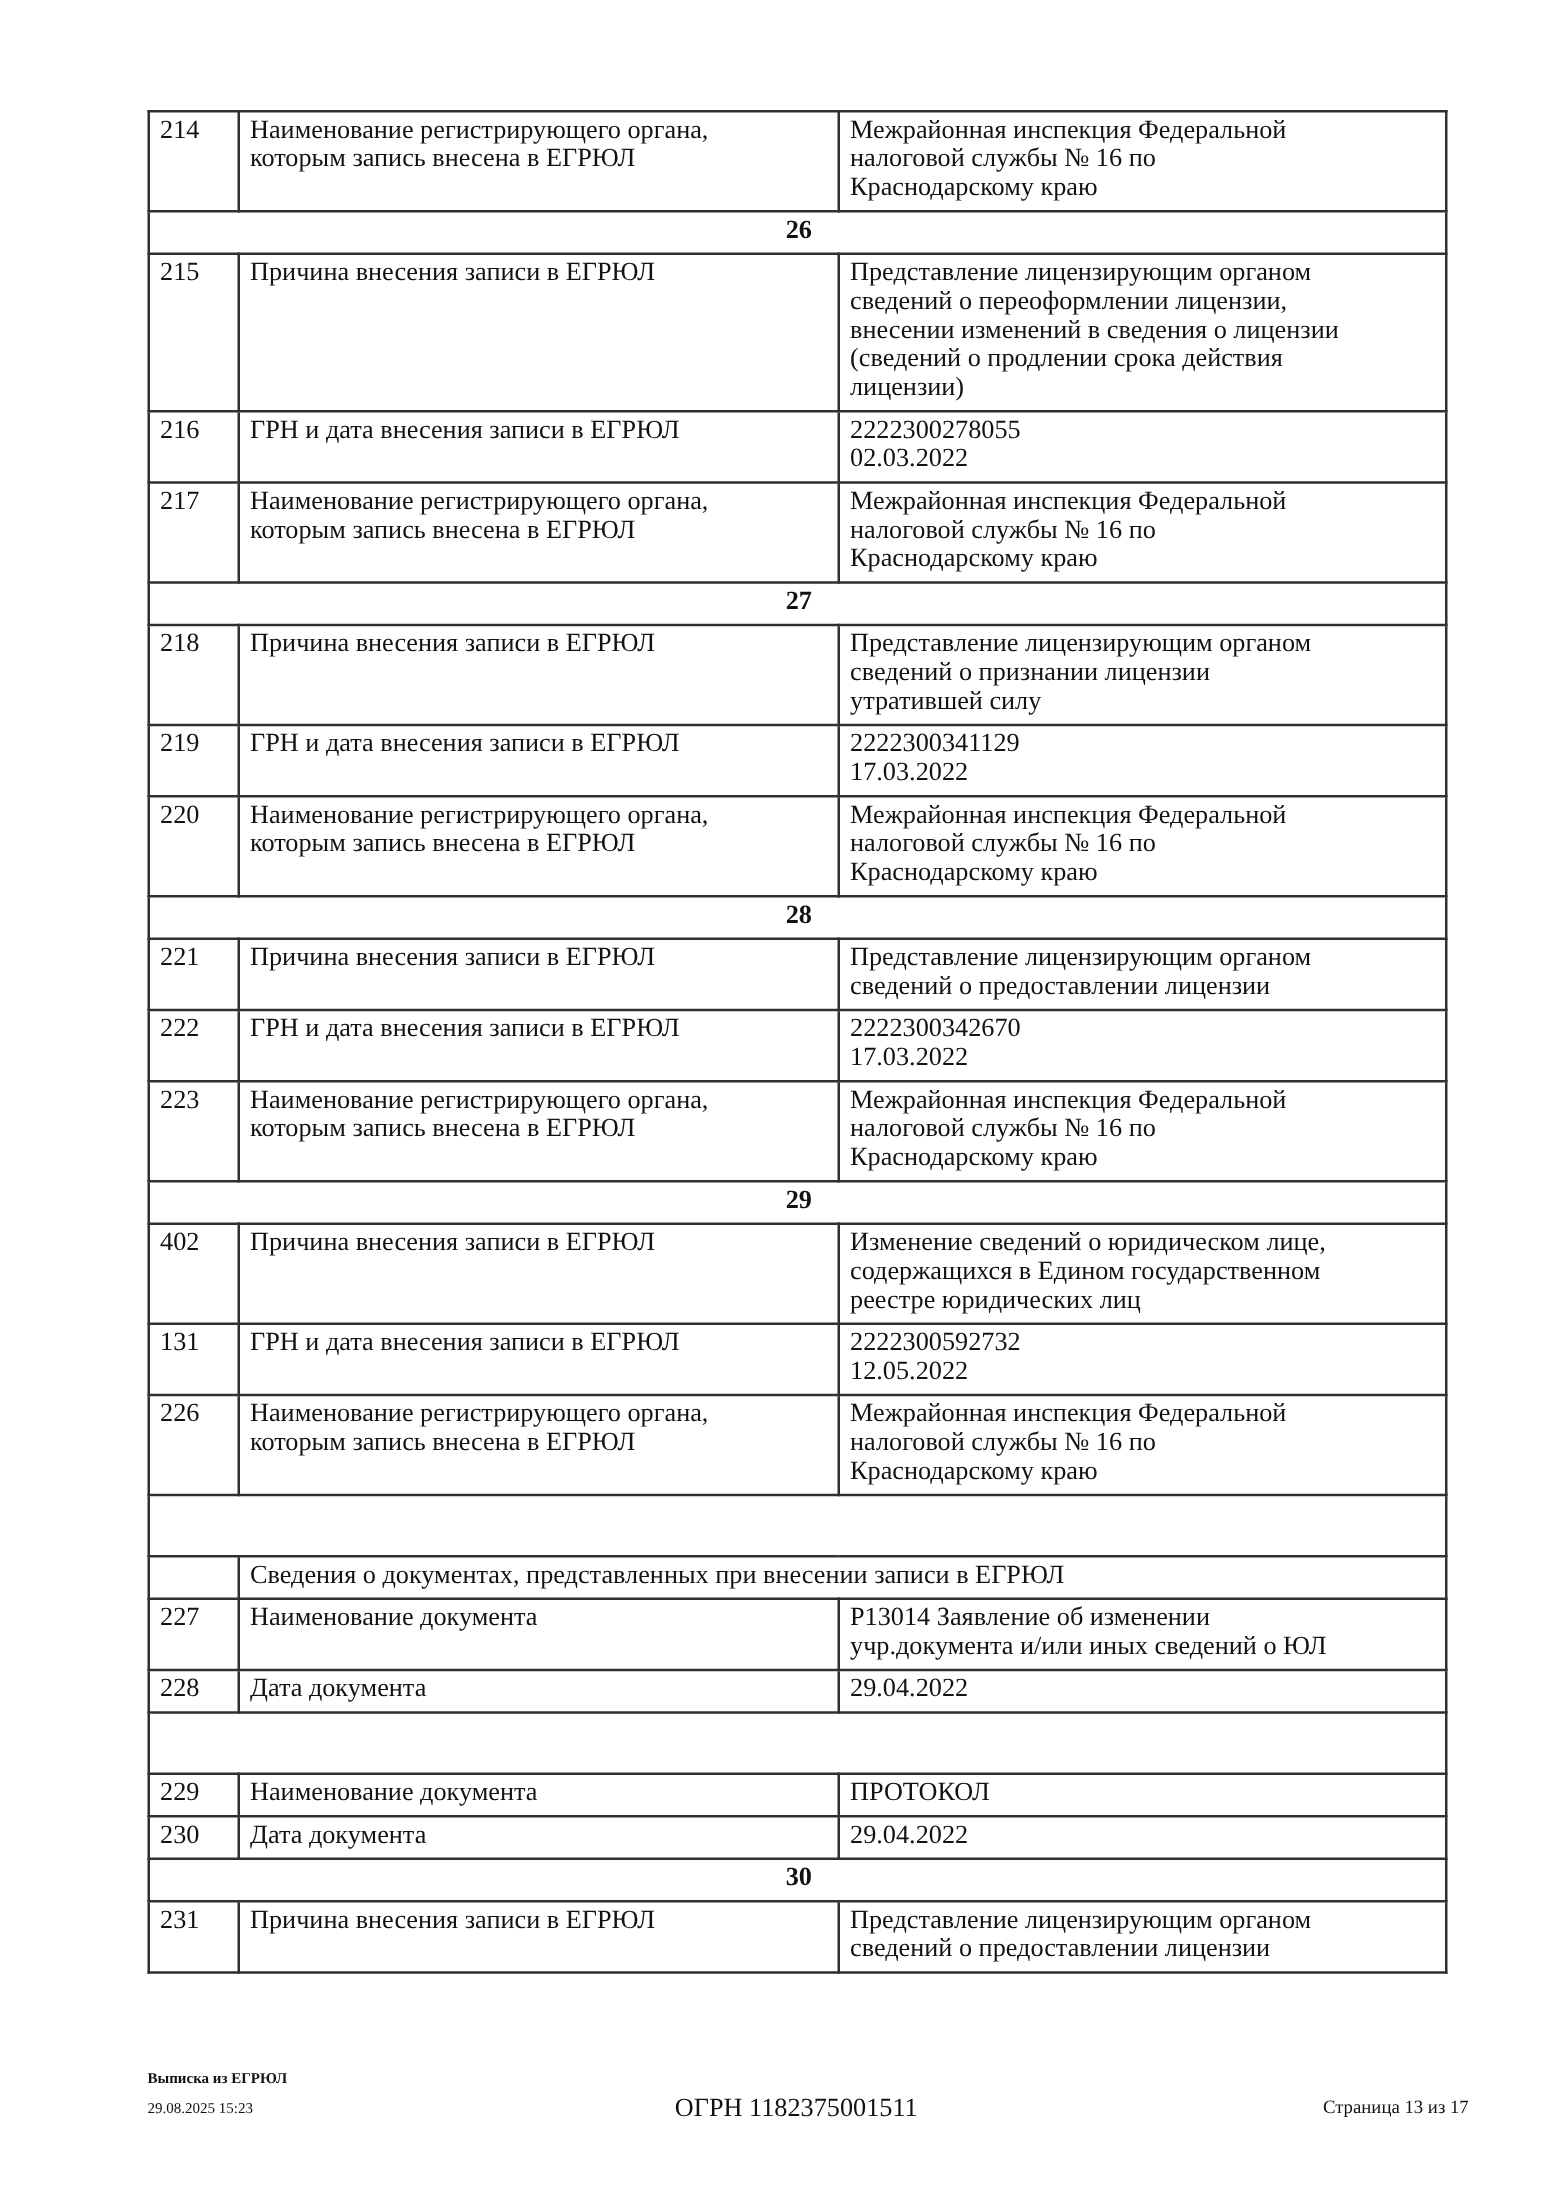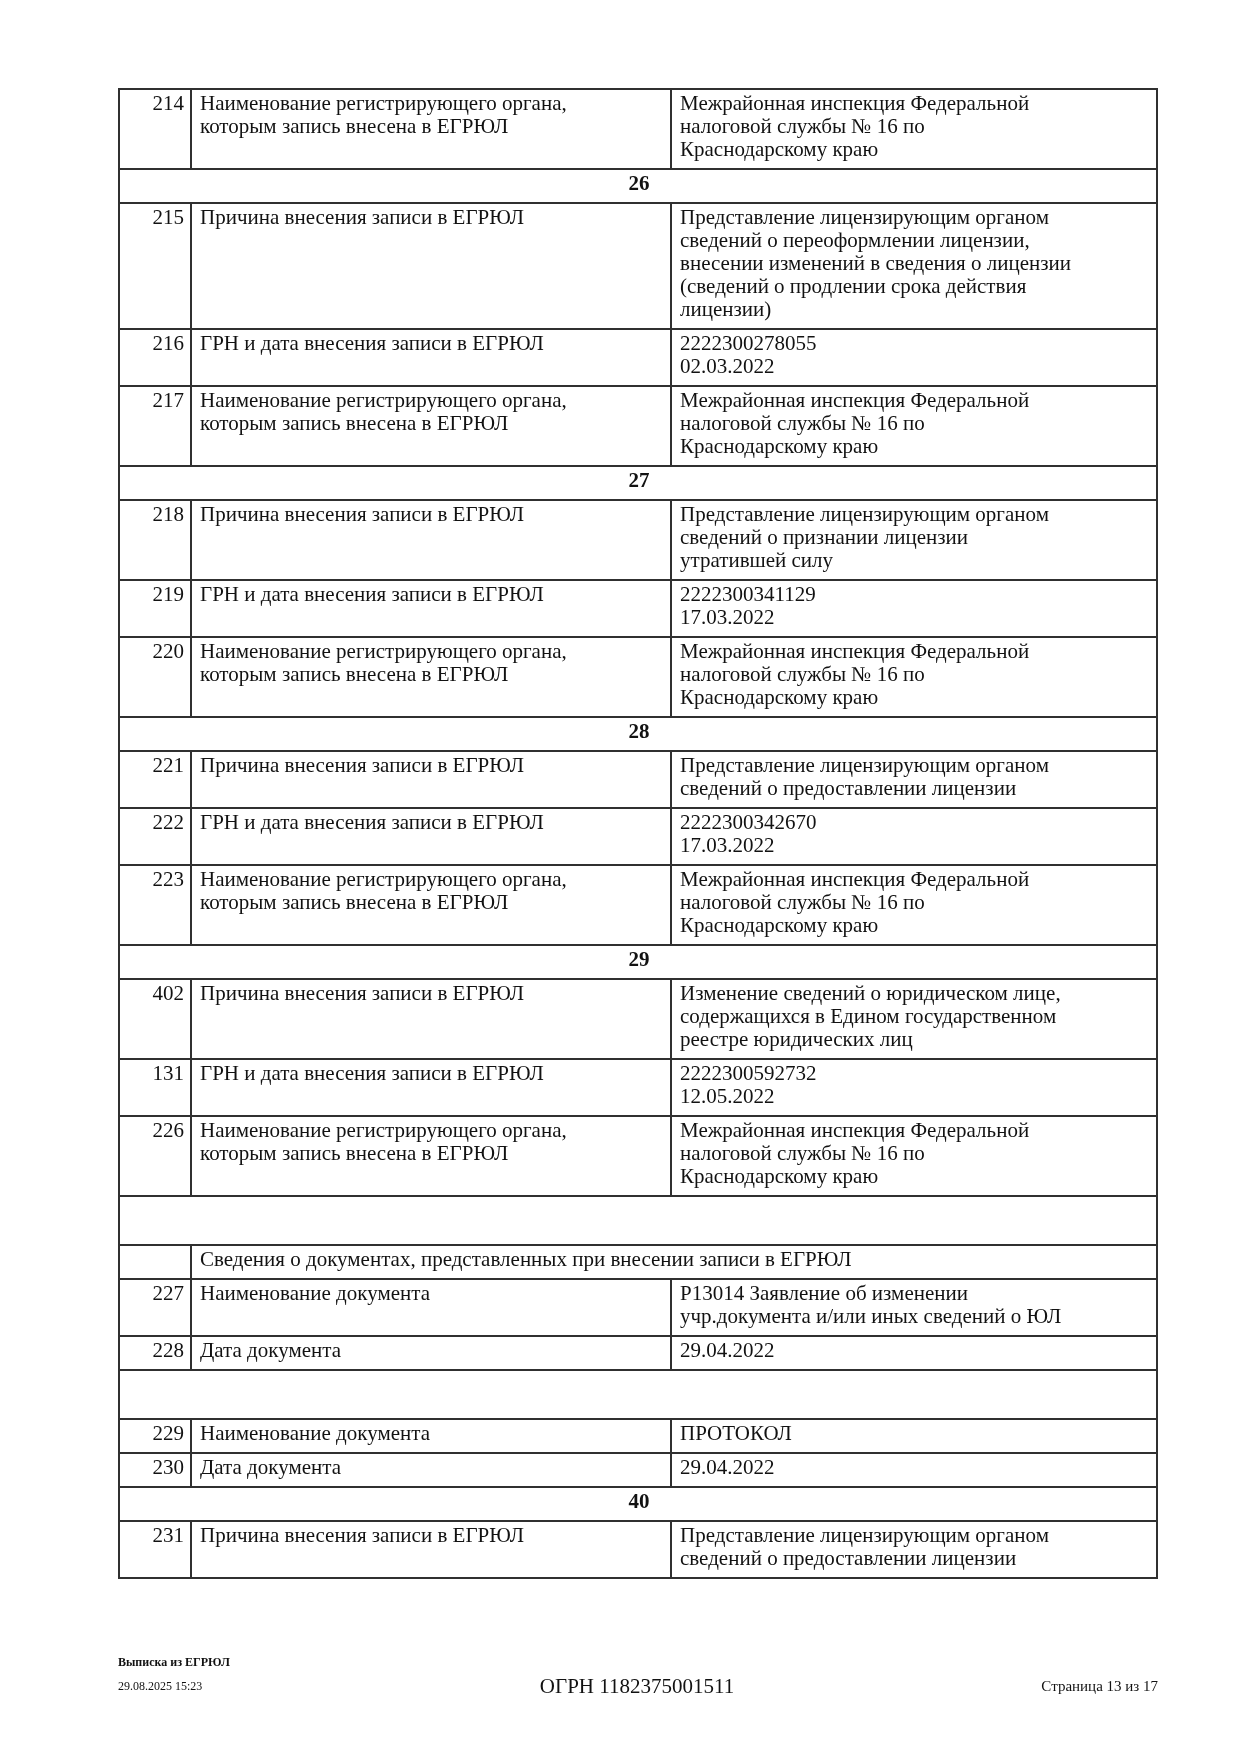--- a/index.html
+++ b/index.html
@@ -29,21 +29,21 @@
     vertical-align: top;
     font-family: "Liberation Serif", serif;
     font-size: 21px;
     line-height: 23px;
     color: #121212;
     padding: 2px 6px 7px 8px;
     white-space: pre-line;
     overflow: hidden;
   }
   td.c-num {
-    text-align: right;
+    text-align: left;
     padding-left: 2px;
     padding-right: 2px;
     white-space: normal;
     margin-left: 34px;
   }
   td.c-section {
     text-align: center;
     font-weight: bold;
     padding: 3px 0 5px 0;
     white-space: normal;
@@ -70,21 +70,21 @@
     position: absolute;
     left: 637px;
     top: 1674px;
     transform: translateX(-50%);
     font-size: 21px;
     line-height: 24px;
     white-space: nowrap;
   }
   .footer-right {
     position: absolute;
-    right: 82px;
+    right: 65px;
     top: 1674px;
     font-size: 15px;
     line-height: 24px;
     text-align: right;
     white-space: nowrap;
   }
 </style>
 </head>
 <body>
 
@@ -227,21 +227,21 @@
           <td class="c-num">229</td>
           <td>Наименование документа</td>
           <td>ПРОТОКОЛ</td>
         </tr>
         <tr>
           <td class="c-num">230</td>
           <td>Дата документа</td>
           <td>29.04.2022</td>
         </tr>
         <tr>
-          <td class="c-section" colspan="3">40</td>
+          <td class="c-section" colspan="3">30</td>
         </tr>
         <tr>
           <td class="c-num">231</td>
           <td>Причина внесения записи в ЕГРЮЛ</td>
           <td>Представление лицензирующим органом
 сведений о предоставлении лицензии</td>
         </tr>
       </tbody>
   </table>
 

